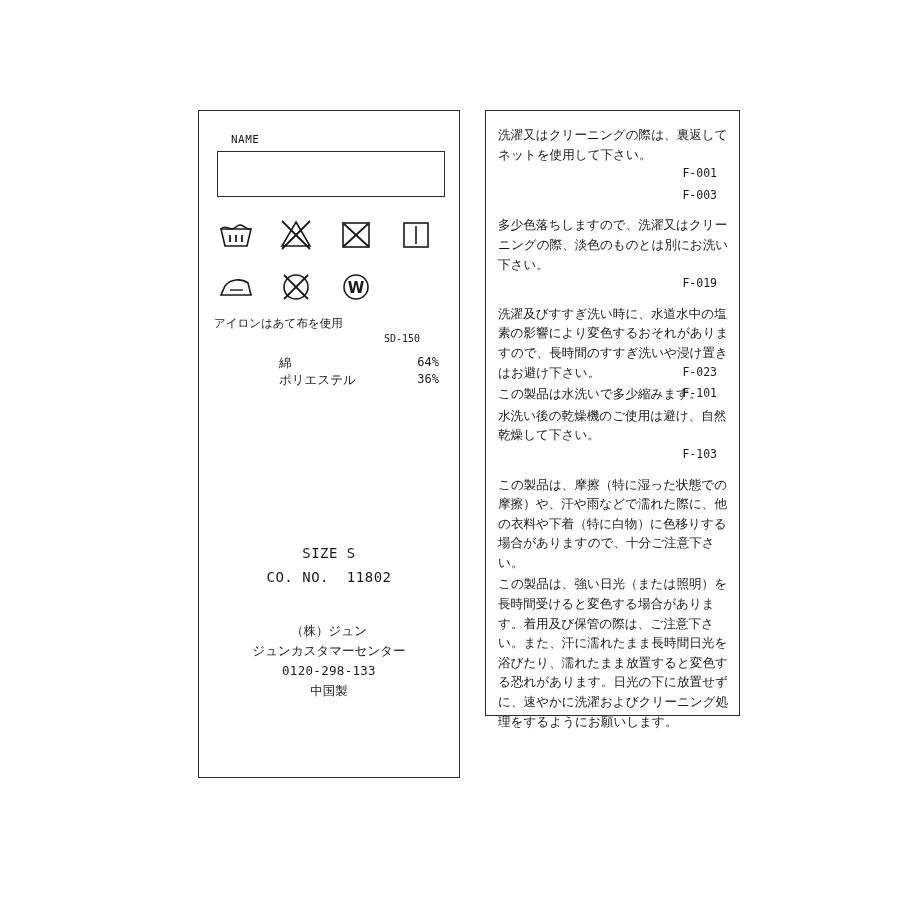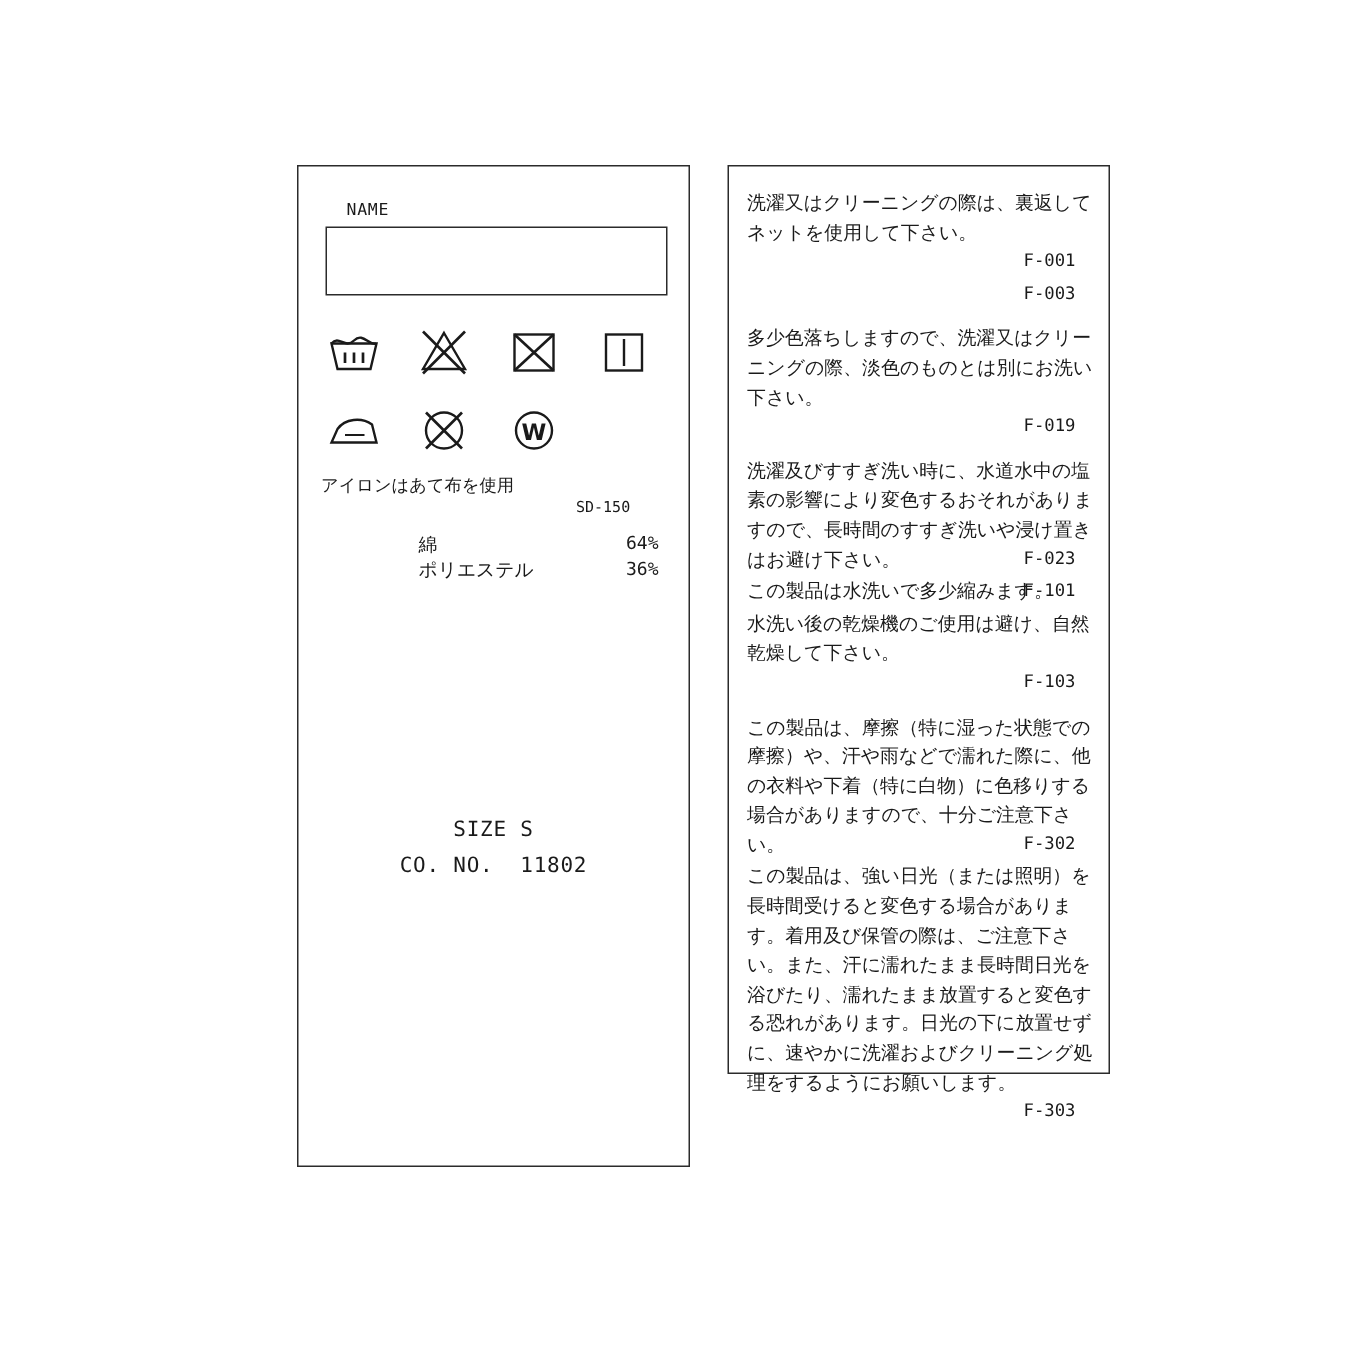--- a/index.html
+++ b/index.html
@@ -249,20 +249,26 @@
         <span class="fabric-name">ポリエステル</span>
         <span class="fabric-pct">36%</span>
       </div>
     </div>
 
     <div class="size-block">
       <div class="size-line">SIZE S</div>
       <div class="size-line">CO. NO.  11802</div>
     </div>
 
+    <div class="company-block">
+      <div>（株）ジュン</div>
+      <div>ジュンカスタマーセンター</div>
+      <div class="mono">0120-298-133</div>
+      <div>中国製</div>
+    </div>
 
   </div>
 
   <div class="label-right">
 
     <div class="care-group">
       <span class="care-text">洗濯又はクリーニングの際は、裏返してネットを使用して下さい。</span>
       <span class="care-code">F-001</span>
     </div>
 
@@ -285,23 +291,21 @@
       <span class="care-code inline-right">F-101</span>
     </div>
 
     <div class="care-group">
       <span class="care-text">水洗い後の乾燥機のご使用は避け、自然乾燥して下さい。</span>
       <span class="care-code">F-103</span>
     </div>
 
     <div class="care-group sp">
       <span class="care-text">この製品は、摩擦（特に湿った状態での摩擦）や、汗や雨などで濡れた際に、他の衣料や下着（特に白物）に色移りする場合がありますので、十分ご注意下さい。</span>
-      <span class="care-code inline-right">F-302</span>
     </div>
 
     <div class="care-group">
       <span class="care-text">この製品は、強い日光（または照明）を長時間受けると変色する場合があります。着用及び保管の際は、ご注意下さい。また、汗に濡れたまま長時間日光を浴びたり、濡れたまま放置すると変色する恐れがあります。日光の下に放置せずに、速やかに洗濯およびクリーニング処理をするようにお願いします。</span>
-      <span class="care-code">F-303</span>
     </div>
 
   </div>
 
 </div>
 
 </body></html>

